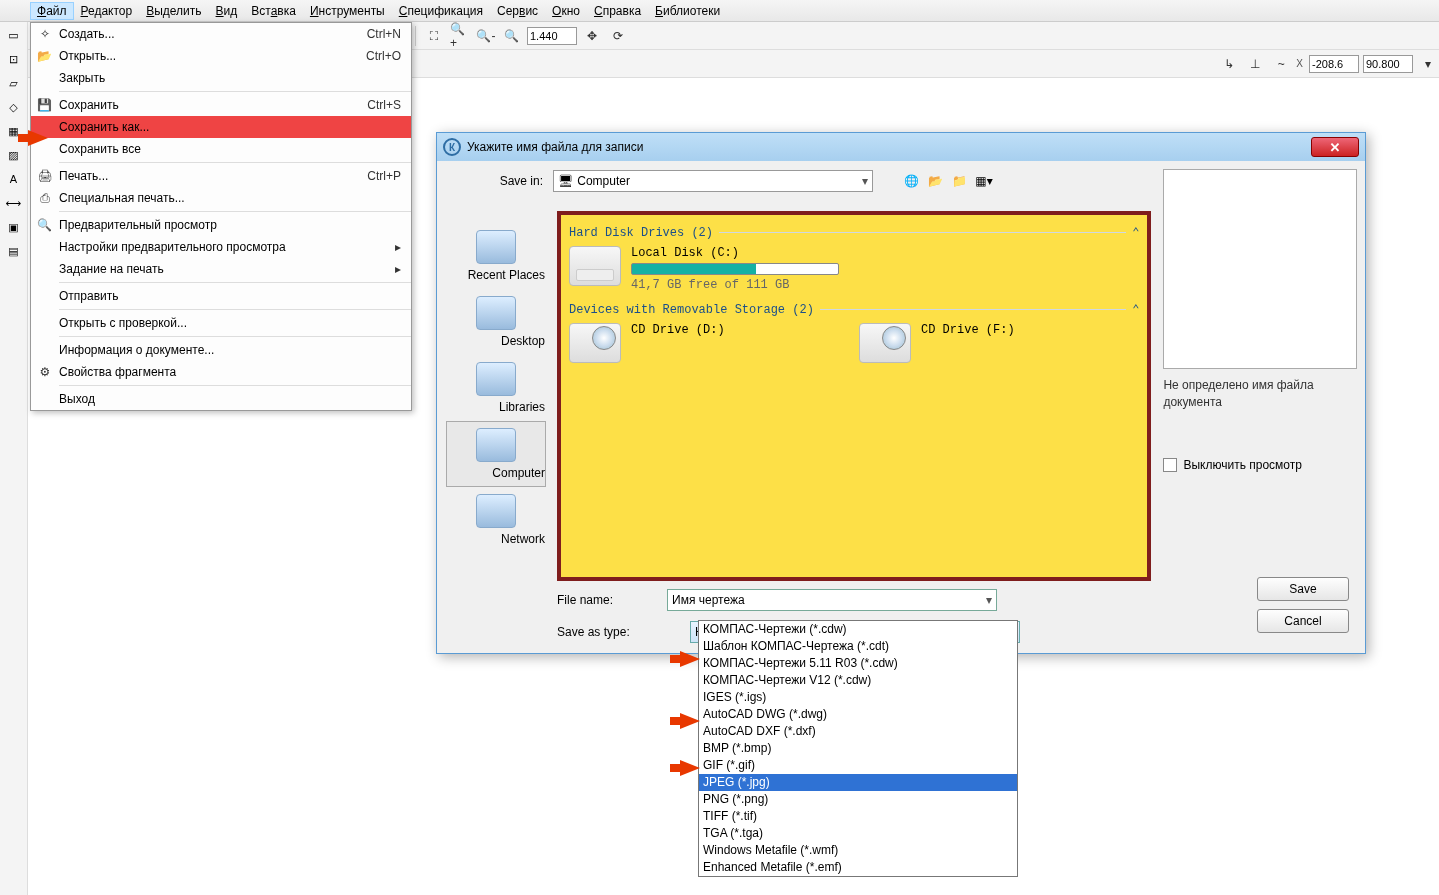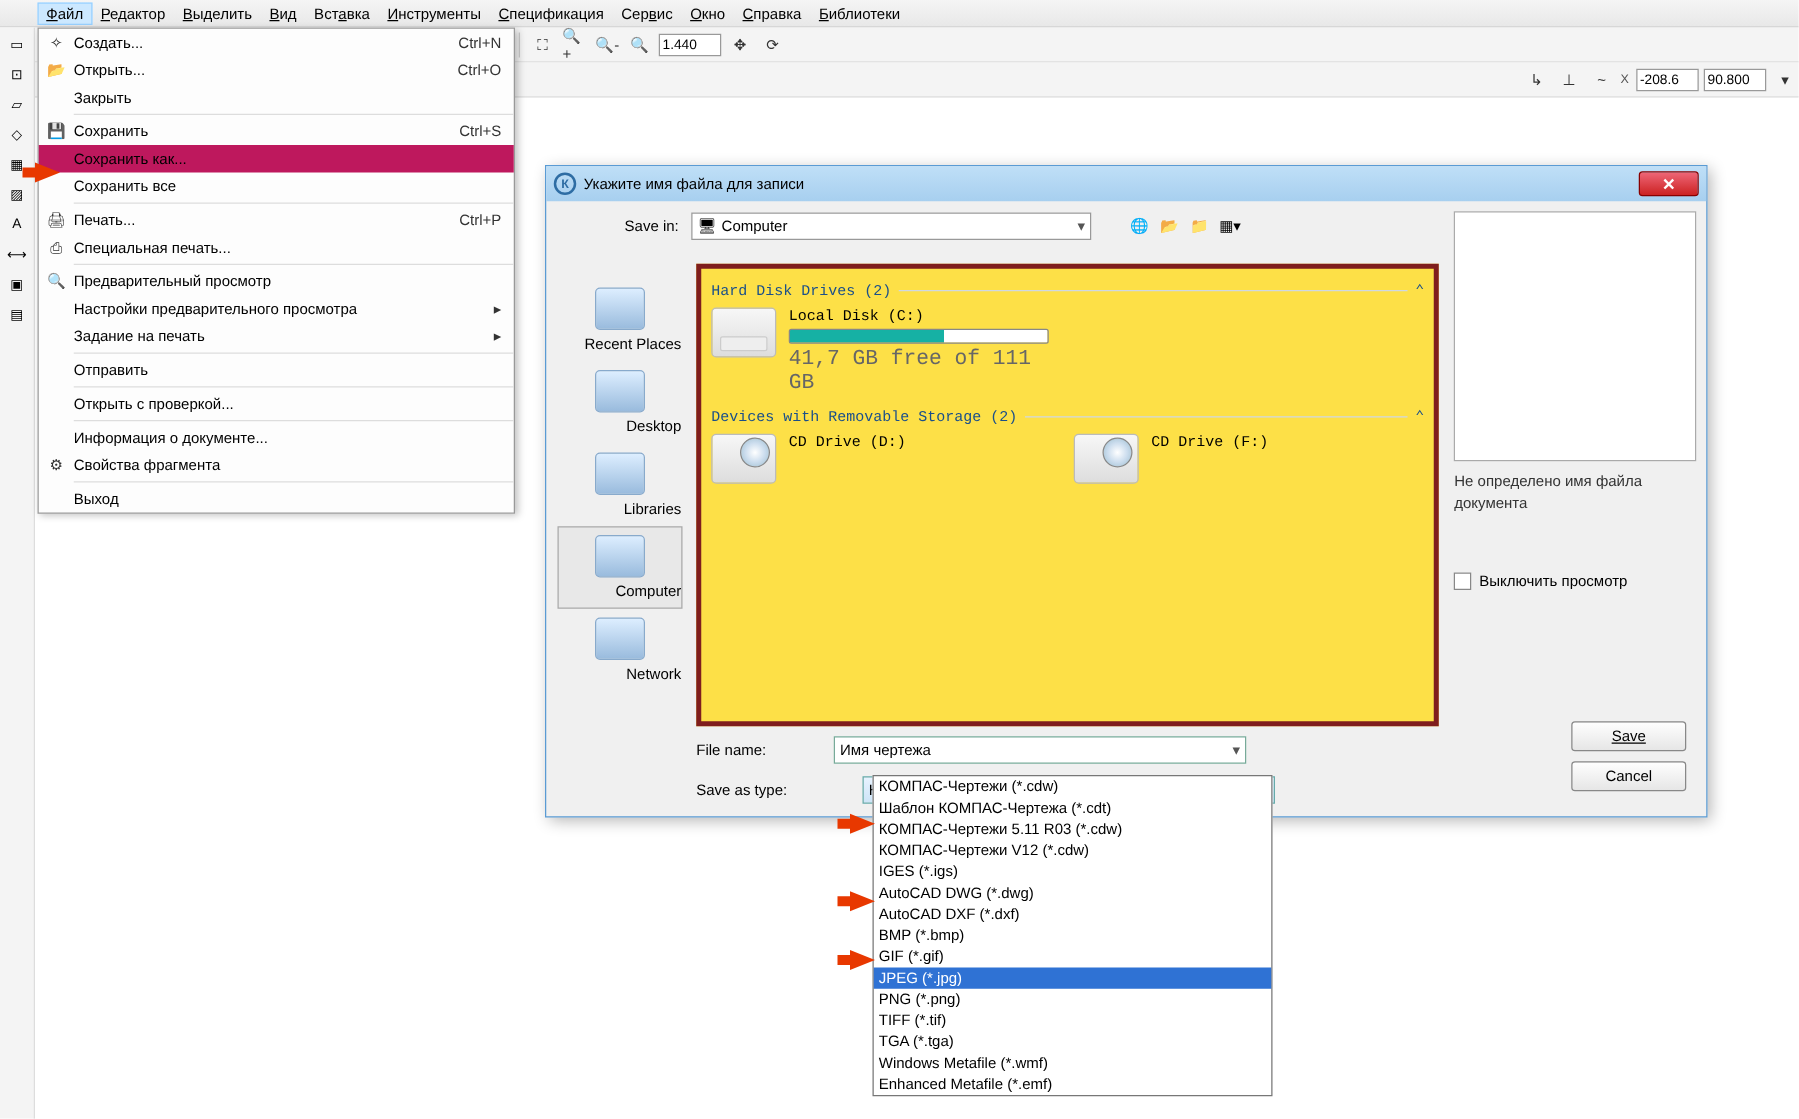--- a/index.html
+++ b/index.html
@@ -17,21 +17,21 @@
 .toolbar-sep { width: 1px; height: 20px; background: #ccc; margin: 0 3px; }
 .toolbar-input { width: 50px; height: 18px; border: 1px solid #999; font-size: 11px; padding: 0 2px; }
 
 
 .sidebar-col { position: absolute; left: 0; top: 22px; width: 28px; bottom: 0; background: #f4f4f4; border-right: 1px solid #ddd; }
 .sidebar-btn { width: 22px; height: 22px; margin: 2px auto; border: 1px solid transparent; display: flex; align-items: center; justify-content: center; font-size: 11px; }
 
 
 .file-menu { position: absolute; left: 30px; top: 22px; width: 382px; background: #fdfdfd; border: 1px solid #999; box-shadow: 2px 2px 6px rgba(0,0,0,0.25); z-index: 50; }
 .menu-row { display: flex; align-items: center; height: 22px; padding-right: 10px; cursor: default; }
-.menu-row.highlighted { background: #be185d; justify-content: center; }
+.menu-row.highlighted { background: #ef4444; justify-content: center; }
 .menu-icon-col { width: 28px; height: 22px; display: flex; align-items: center; justify-content: center; color: #333; }
 .menu-label { flex: 1; }
 .menu-shortcut { color: #333; }
 .menu-sep { height: 1px; background: #ddd; margin: 2px 0 2px 28px; }
 .menu-arrow { color: #333; }
 
 
 .red-arrow { position: absolute; width: 0; height: 0; border-top: 8px solid transparent; border-bottom: 8px solid transparent; border-left: 20px solid #e83800; z-index: 200; }
 .red-arrow::before { content: ''; position: absolute; left: -30px; top: -4px; width: 12px; height: 8px; background: #e83800; }
 
@@ -60,21 +60,21 @@
 .section-header { color: #1a4f8a; display: flex; align-items: center; margin: 2px 0 6px; }
 .section-header-line { flex: 1; height: 1px; background: #cfd8e3; margin: 0 6px; }
 .section-collapse { color: #1a4f8a; cursor: default; }
 .drives-row { display: flex; gap: 20px; margin-bottom: 10px; }
 .drive { display: flex; gap: 10px; width: 270px; }
 .drive-icon { width: 52px; height: 40px; background: linear-gradient(#f7f7f7,#ddd); border: 1px solid #bbb; border-radius: 4px; position: relative; }
 .drive-icon::after { content: ''; position: absolute; left: 6px; right: 6px; bottom: 4px; height: 10px; background: #eee; border: 1px solid #ccc; border-radius: 2px; }
 .drive-info { flex: 1; }
 .drive-bar { height: 12px; border: 1px solid #888; border-radius: 2px; background: linear-gradient(90deg,#16b1a4 60%,#fff 60%); margin: 3px 0; }
 .drive-bar.b2 { background: linear-gradient(90deg,#16b1a4 73%,#fff 73%); }
-.drive-free { color: #666; font-size: 17px; }
+.drive-free { color: #666; font-size: 12px; }
 .cd-icon { width: 52px; height: 40px; background: linear-gradient(#f7f7f7,#ddd); border: 1px solid #bbb; border-radius: 4px; position: relative; }
 .cd-icon::after { content:''; position:absolute; right:4px; top:2px; width:22px; height:22px; border-radius:50%; background: radial-gradient(#fff,#cde,#9bc); border:1px solid #888; }
 
 .field-row { position: absolute; left: 120px; right: 4px; height: 26px; display: flex; align-items: center; }
 .field-row.r1 { bottom: 40px; }
 .field-row.r2 { bottom: 8px; gap: 23px; }
 .field-label { width: 110px; text-align: left; padding-right: 8px; }
 .field-combo { flex: 1; max-width: 330px; height: 22px; border: 1px solid #7a9; background: #fff; display: flex; align-items: center; padding: 0 4px; position: relative; }
 .field-combo::after { content: '▾'; position: absolute; right: 4px; color: #555; }
 .field-combo.sel { background: linear-gradient(#e8f3ff,#cde4f7); border-color: #6aa; }
@@ -345,21 +345,21 @@
     </div>
 
     <div class="dlg-right">
       <div class="preview-pane"></div>
       <div class="preview-text">Не определено имя файла документа</div>
       <div class="chk-row">
         <span class="chk"></span>
         <span>Выключить просмотр</span>
       </div>
       <div class="dlg-btn save">
-          <span style="text-decoration:underline;">Save</span>
+          <span style="">Save</span>
         </div>
       <div class="dlg-btn cancel">
           <span>Cancel</span>
         </div>
     </div>
   </div>
 </div>
 
 <div class="format-list" id="format-list">
     <div class="format-item">КОМПАС-Чертежи (*.cdw)</div>

